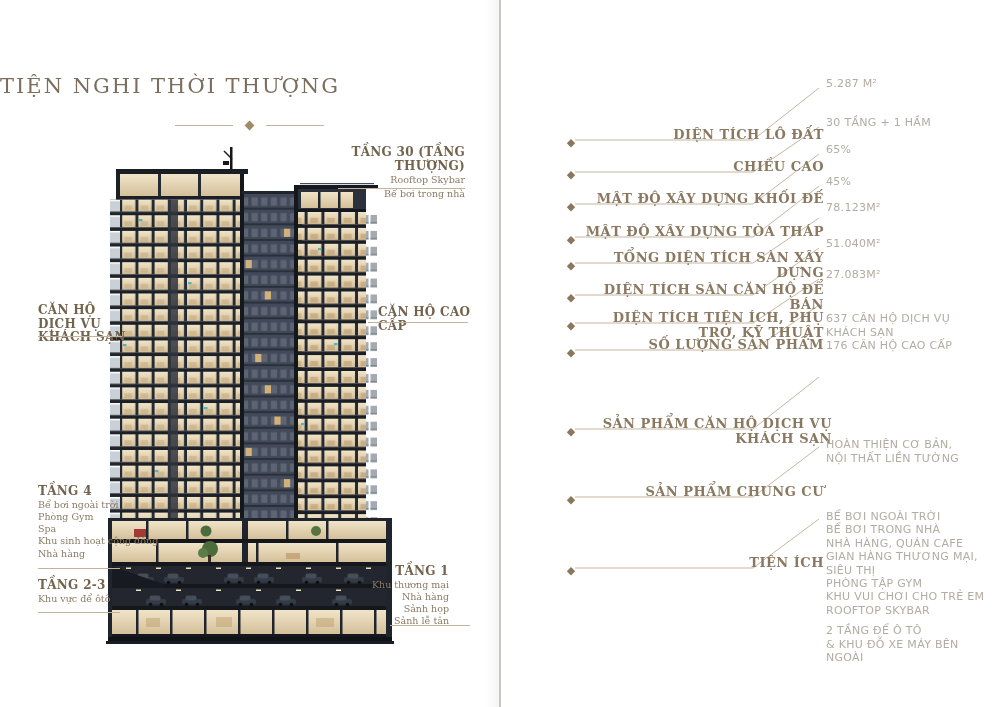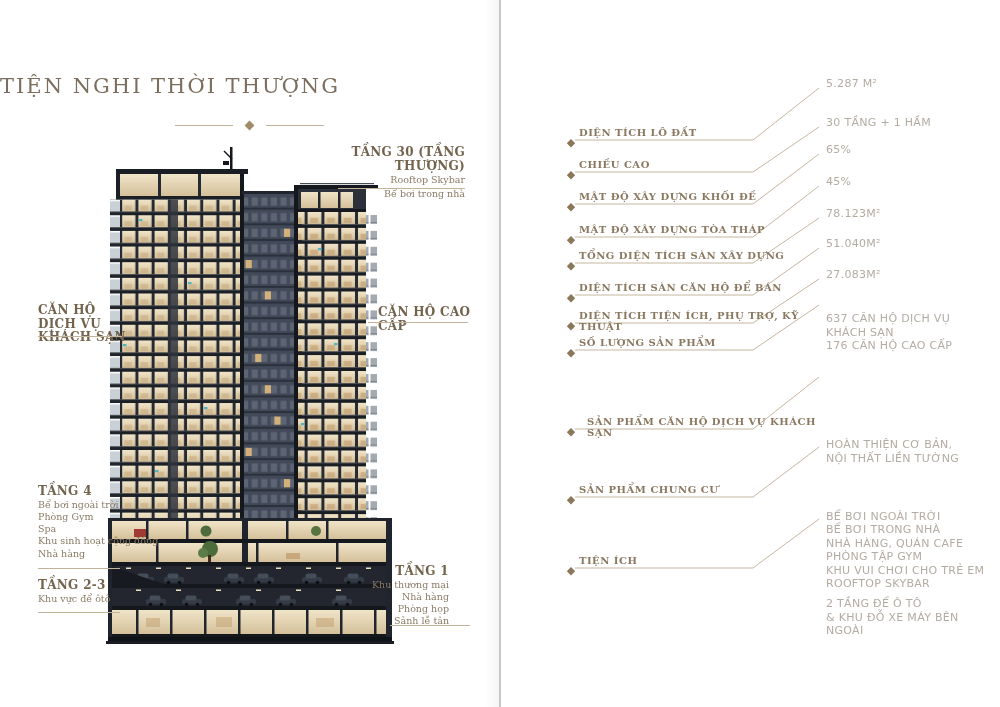--- a/index.html
+++ b/index.html
@@ -27,21 +27,21 @@
 
   .co{position:absolute;color:#8b7b66;font-size:9.5px;line-height:12.3px;}
   .co .co-h{font-weight:700;color:#73634d;font-size:12px;line-height:13.5px;letter-spacing:.3px;}
   .co.right{text-align:right;}
   .cline{position:absolute;height:1px;background:#c3b39a;}
 
   
   .connectors{position:absolute;inset:0;width:499px;height:707px;}
   .spec-label{
     position:absolute;left:78px;width:245px;
-    font-size:10px;font-weight:700;letter-spacing:.5px;color:#8a7860;
+    font-size:13px;font-weight:700;letter-spacing:.5px;color:#8a7860;text-align:right;
   }
   .spec-value{
     position:absolute;left:325px;width:168px;
     font-family:"DejaVu Sans","Liberation Sans",sans-serif;
     font-size:11px;color:#b3aca2;letter-spacing:.3px;line-height:13.5px;
   }
   .spec-value.amen{line-height:13.4px;}
   .spec-value .grp2{margin-top:7px;}
 </style>
 </head>
@@ -260,21 +260,21 @@
   <div class="co" style="top:579px;left:38px;width:120px;">
     <div class="co-h">TẦNG 2-3</div>
     <div>Khu vực để ôtô</div>
   </div>
   <div class="cline" style="top:612px;left:38px;width:82px;"></div>
 
   <div class="co right" style="top:553px;right:50px;width:90px;line-height:12.2px;margin-top:12px;">
     <div class="co-h">TẦNG 1</div>
     <div>Khu thương mại</div>
     <div>Nhà hàng</div>
-    <div>Phòng họp</div>
+    <div>Sảnh họp</div>
     <div>Sảnh lễ tân</div>
   </div>
   <div class="cline" style="top:625px;left:390px;width:80px;"></div>
 
 </section>
 
 <div class="fold-shadow"></div>
 <div class="fold"></div>
 
 <section class="page page-right">
@@ -317,39 +317,40 @@
   <div class="spec-label" style="top:310px;">DIỆN TÍCH TIỆN ÍCH, PHỤ TRỢ, KỸ THUẬT</div>
   <div class="spec-label" style="top:337px;">SỐ LƯỢNG SẢN PHẨM</div>
   <div class="spec-label" style="top:416px;margin-left:8px;">SẢN PHẨM CĂN HỘ DỊCH VỤ KHÁCH SẠN</div>
   <div class="spec-label" style="top:484px;">SẢN PHẨM CHUNG CƯ</div>
   <div class="spec-label" style="top:555px;">TIỆN ÍCH</div>
 
   <div class="spec-value" style="top:77px;">5.287 M²</div>
   <div class="spec-value" style="top:116px;">30 TẦNG + 1 HẦM</div>
   <div class="spec-value" style="top:143px;">65%</div>
   <div class="spec-value" style="top:175px;">45%</div>
-  <div class="spec-value" style="top:207px;">78.123M²</div>
+  <div class="spec-value" style="top:201px;">78.123M²</div>
   <div class="spec-value" style="top:237px;">51.040M²</div>
   <div class="spec-value" style="top:268px;">27.083M²</div>
 
   <div class="spec-value" style="top:312px;">
     <div>637 CĂN HỘ DỊCH VỤ KHÁCH SẠN</div>
     <div>176 CĂN HỘ CAO CẤP</div>
   </div>
 
 
   <div class="spec-value" style="top:438px;">
     <div>HOÀN THIỆN CƠ BẢN,</div>
     <div>NỘI THẤT LIỀN TƯỜNG</div>
   </div>
 
   <div class="spec-value amen" style="top:510px;">
     <div>BỂ BƠI NGOÀI TRỜI</div>
     <div>BỂ BƠI TRONG NHÀ</div>
     <div>NHÀ HÀNG, QUÁN CAFE</div>
+    <div>GIAN HÀNG THƯƠNG MẠI, SIÊU THỊ</div>
     <div>PHÒNG TẬP GYM</div>
     <div>KHU VUI CHƠI CHO TRẺ EM</div>
     <div>ROOFTOP SKYBAR</div>
     <div class="grp2">
       <div>2 TẦNG ĐỂ Ô TÔ</div>
       <div>&amp; KHU ĐỖ XE MÁY BÊN NGOÀI</div>
     </div>
   </div>
 
 </section>

